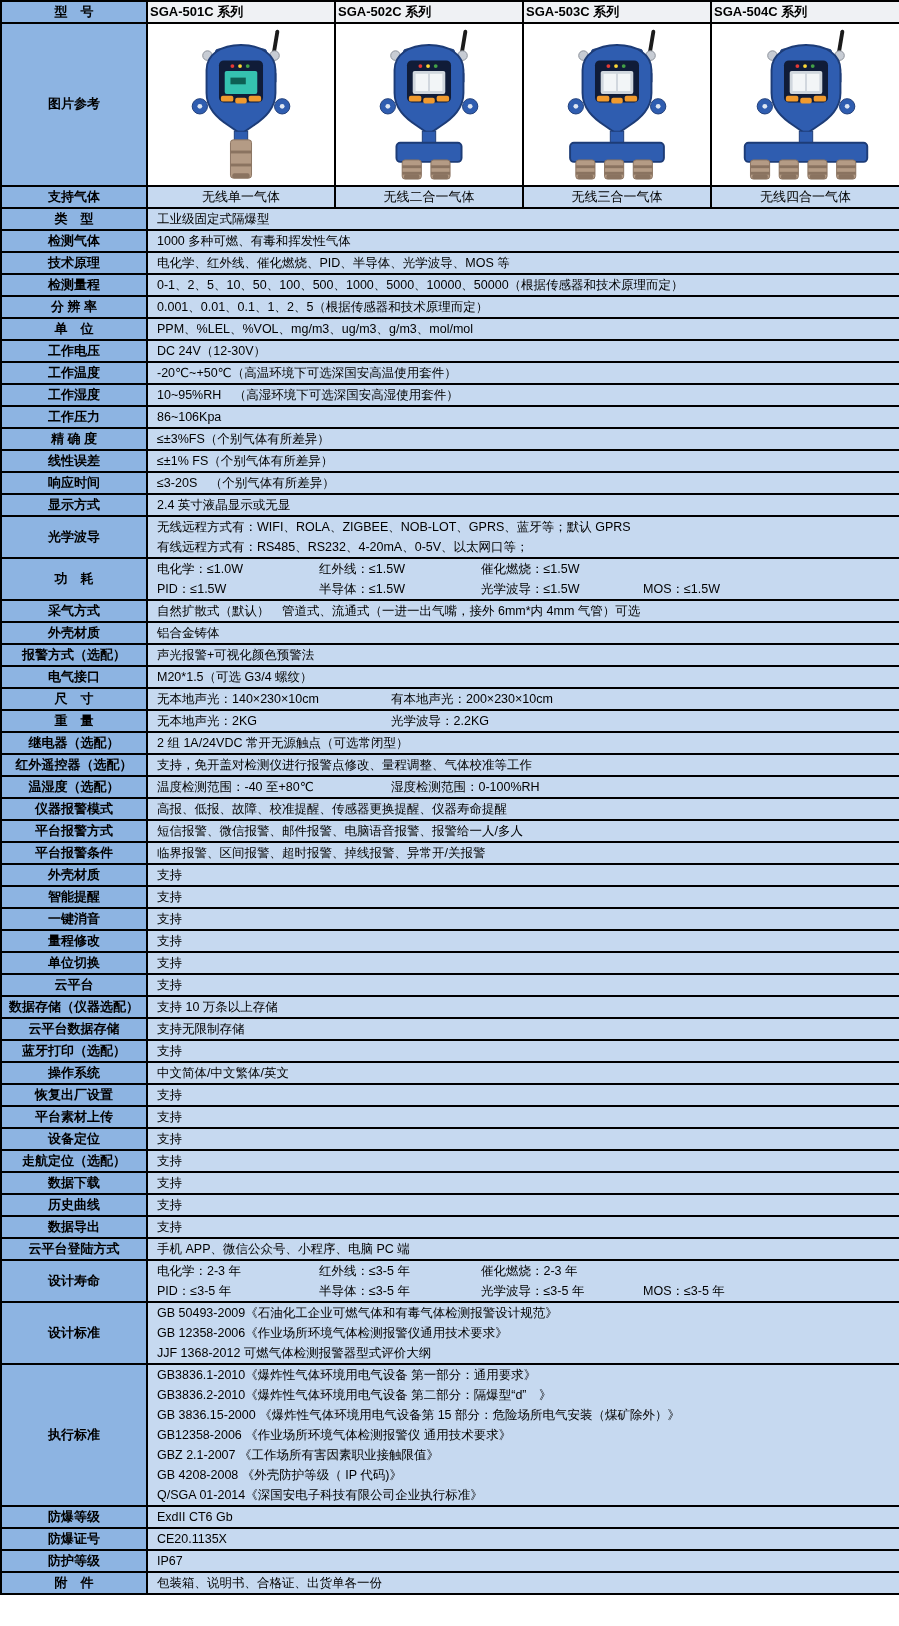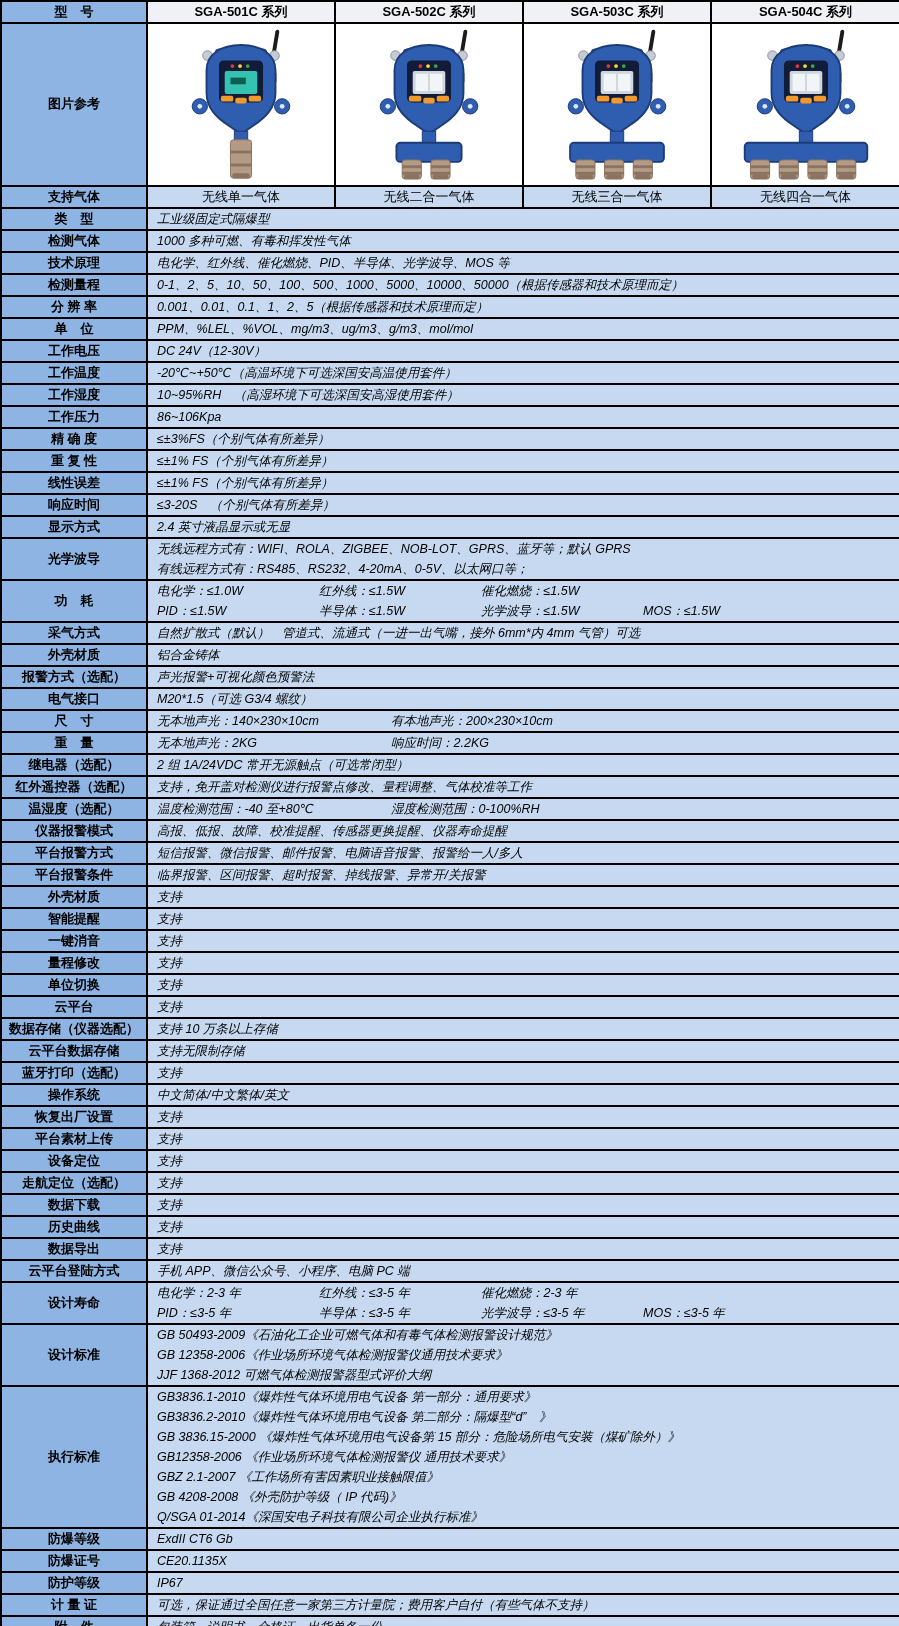--- a/index.html
+++ b/index.html
@@ -13,27 +13,27 @@
   body{font-family:"Liberation Sans","DejaVu Sans",sans-serif;color:#000;}
   table{border-collapse:collapse;table-layout:fixed;width:899px;}
   th,td{border:2px solid var(--border);overflow:hidden;}
   th.lbl{
     background:var(--label-bg);
     font-weight:bold;font-size:13px;line-height:1.12;
     text-align:center;padding:1px 2px;height:18px;margin-top:16px;
   }
   td.model{
     background:var(--header-bg);
-    font-weight:bold;font-size:13px;text-align:center;height:18px;padding:1px 2px;
+    font-weight:bold;font-size:13px;height:18px;padding:1px 2px;
   }
   td.img{background:var(--img-bg);height:159px;text-align:center;vertical-align:middle;padding:0;}
   td.gas{background:var(--content-bg);font-size:13px;text-align:center;height:18px;padding:1px 0;}
   td.val{
     background:var(--content-bg);
-    font-size:12.5px;text-align:left;vertical-align:middle;padding:0 4px 0 9px;font-style:italic;
+    font-size:12.5px;text-align:left;vertical-align:middle;padding:0 4px 0 9px;
   }
   .line{line-height:20px;height:20px;white-space:nowrap;}
   .seg{display:inline-block;min-width:150px;margin-right:12px;vertical-align:top;}
   .line.two .seg{min-width:222px;}
   .seg:last-child{margin-right:0;min-width:0;}
   .device{display:inline-block;line-height:0;}
   svg{display:block;margin:0 auto;}
 </style>
 </head>
 <body>
@@ -268,26 +268,20 @@
           <div class="line"><span class="seg">86~106Kpa</span></div>
         </td>
       </tr>
       <tr>
         <th class="lbl">精 确 度</th>
         <td colspan="4" class="val">
           <div class="line"><span class="seg">≤±3%FS（个别气体有所差异）</span></div>
         </td>
       </tr>
       <tr>
-        <th class="lbl">重 复 性</th>
-        <td colspan="4" class="val">
-          <div class="line"><span class="seg">≤±1% FS（个别气体有所差异）</span></div>
-        </td>
-      </tr>
-      <tr>
         <th class="lbl">线性误差</th>
         <td colspan="4" class="val">
           <div class="line"><span class="seg">≤±1% FS（个别气体有所差异）</span></div>
         </td>
       </tr>
       <tr>
         <th class="lbl">响应时间</th>
         <td colspan="4" class="val">
           <div class="line"><span class="seg">≤3-20S　（个别气体有所差异）</span></div>
         </td>
@@ -338,21 +332,21 @@
       </tr>
       <tr>
         <th class="lbl">尺　寸</th>
         <td colspan="4" class="val">
           <div class="line two"><span class="seg">无本地声光：140×230×10cm</span><span class="seg">有本地声光：200×230×10cm</span></div>
         </td>
       </tr>
       <tr>
         <th class="lbl">重　量</th>
         <td colspan="4" class="val">
-          <div class="line two"><span class="seg">无本地声光：2KG</span><span class="seg">响应时间：2.2KG</span></div>
+          <div class="line two"><span class="seg">无本地声光：2KG</span><span class="seg">光学波导：2.2KG</span></div>
         </td>
       </tr>
       <tr>
         <th class="lbl">继电器（选配）</th>
         <td colspan="4" class="val">
           <div class="line"><span class="seg">2 组 1A/24VDC 常开无源触点（可选常闭型）</span></div>
         </td>
       </tr>
       <tr>
         <th class="lbl">红外遥控器（选配）</th>
@@ -531,25 +525,19 @@
           <div class="line"><span class="seg">CE20.1135X</span></div>
         </td>
       </tr>
       <tr>
         <th class="lbl">防护等级</th>
         <td colspan="4" class="val">
           <div class="line"><span class="seg">IP67</span></div>
         </td>
       </tr>
       <tr>
-        <th class="lbl">计 量 证</th>
-        <td colspan="4" class="val">
-          <div class="line"><span class="seg">可选，保证通过全国任意一家第三方计量院；费用客户自付（有些气体不支持）</span></div>
-        </td>
-      </tr>
-      <tr>
         <th class="lbl">附　件</th>
         <td colspan="4" class="val">
           <div class="line"><span class="seg">包装箱、说明书、合格证、出货单各一份</span></div>
         </td>
       </tr>
     </tbody>
 </table>
 
 </body></html>

